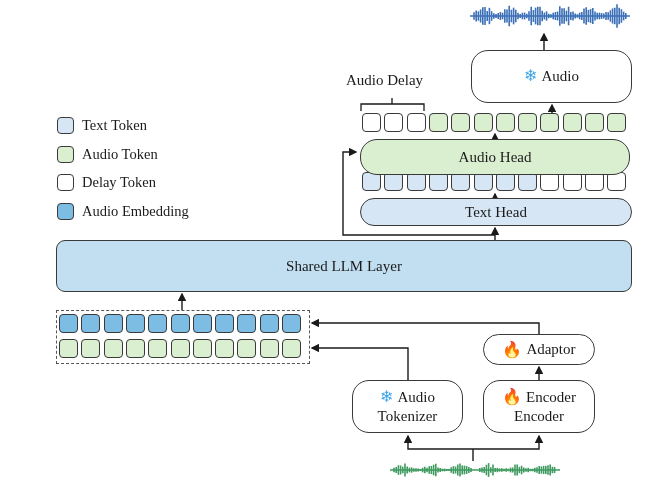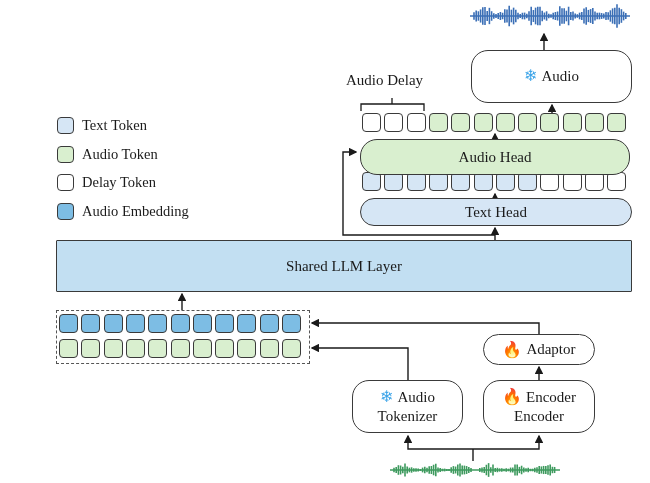--- a/index.html
+++ b/index.html
@@ -258,21 +258,21 @@
     <div class="tok t-blank" style="left: 540.4px; top: 172px;"></div>
     <div class="tok t-blank" style="left: 562.7px; top: 172px;"></div>
     <div class="tok t-blank" style="left: 585px; top: 172px;"></div>
     <div class="tok t-blank" style="left: 607.3px; top: 172px;"></div>
   </div>
 
 <div class="box" style="left:360px; top:139px; width:270px; height:36px; background:#d9efcf;">Audio Head</div>
 
 <div class="box" style="left:360px; top:198px; width:272px; height:28px; background:#d6e6f5;">Text Head</div>
 
-<div class="box" style="left:56px; top:240px; width:576px; height:52px; background:#c2dff2; border-radius:1px;">Shared LLM Layer</div>
+<div class="box" style="left:56px; top:240px; width:576px; height:52px; background:#c2dff2; border-radius:9px;">Shared LLM Layer</div>
 
 <div class="abs" style="left:56px; top:310px; width:254px; height:54px; border:1.4px dashed #555;"></div>
 <div id="row-emb">
     <div class="tok t-emb" style="left: 59px; top: 314px;"></div>
     <div class="tok t-emb" style="left: 81.3px; top: 314px;"></div>
     <div class="tok t-emb" style="left: 103.6px; top: 314px;"></div>
     <div class="tok t-emb" style="left: 125.9px; top: 314px;"></div>
     <div class="tok t-emb" style="left: 148.2px; top: 314px;"></div>
     <div class="tok t-emb" style="left: 170.5px; top: 314px;"></div>
     <div class="tok t-emb" style="left: 192.8px; top: 314px;"></div>

